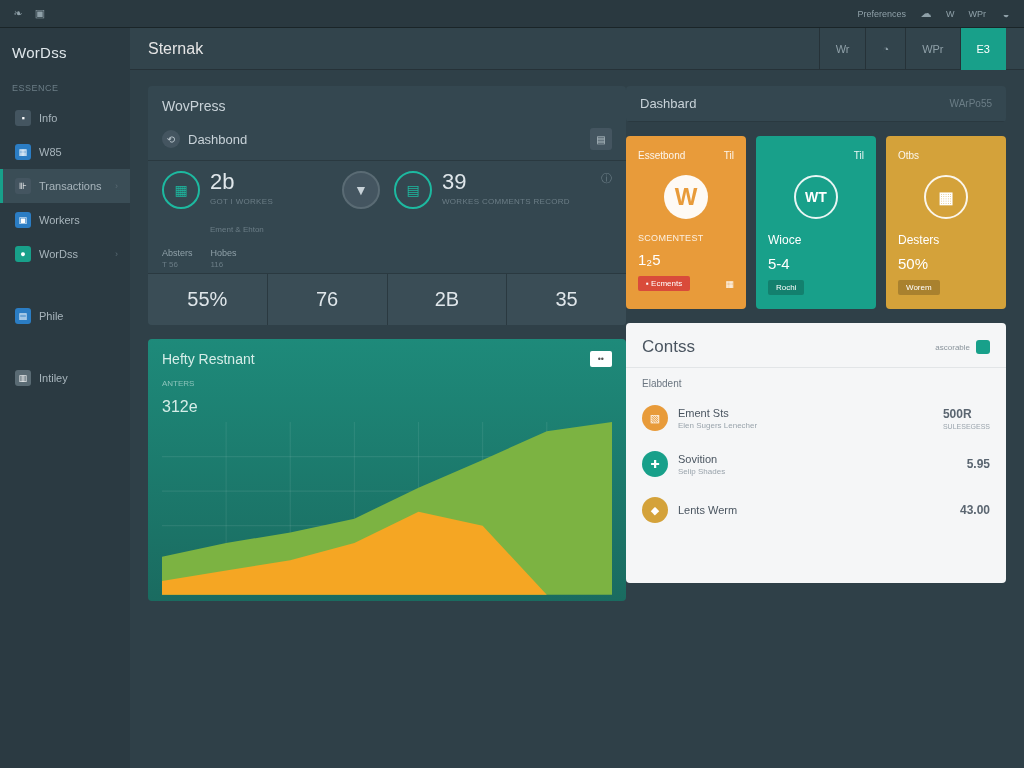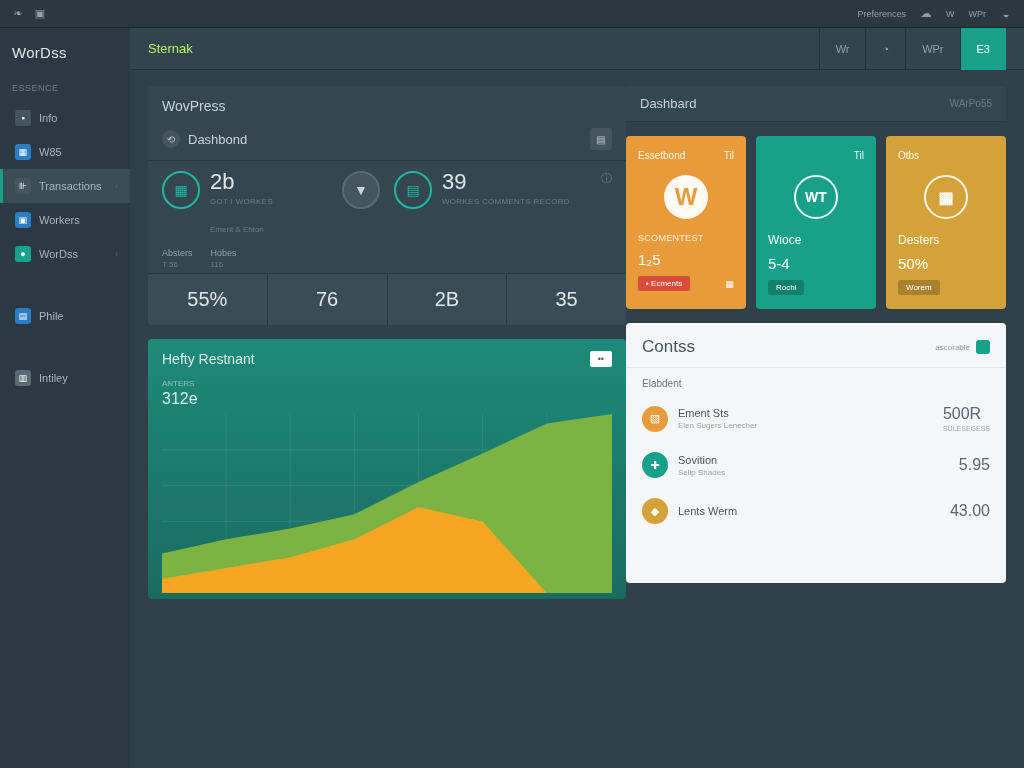--- a/index.html
+++ b/index.html
@@ -20,21 +20,21 @@
 .sb-icon{width:16px;height:16px;display:flex;align-items:center;justify-content:center;border-radius:3px;font-size:9px;color:#fff}
 .sb-icon.blue{background:#2b7dc4}
 .sb-icon.teal{background:#18a08a}
 .sb-icon.dark{background:#445560}
 .sb-icon.gray{background:#5a6b74}
 .sb-chev{margin-left:auto;color:#5a6b74;font-size:9px}
 
 .main{flex:1;background:#2f4048;display:flex;flex-direction:column}
 
 .header{height:42px;display:flex;align-items:center;padding:0 18px;background:#32444c;border-bottom:1px solid #263238}
-.crumb{color:#bef264;font-size:13px}
+.crumb{color:#e5e5e5;font-size:16px}
 .header-right{margin-left:auto;display:flex;gap:0;align-items:center}
 .tab{padding:0 16px;height:42px;display:flex;align-items:center;font-size:11px;color:#8fa0a8;border-left:1px solid #263238;cursor:pointer;gap:6px}
 .tab.green{background:#18a08a;color:#fff}
 .tab-icon{font-size:11px}
 
 .content{flex:1;padding:16px 18px;display:grid;grid-template-columns:1fr 380px;grid-template-rows:auto 1fr;gap:0}
 
 .col-left{display:flex;flex-direction:column;gap:14px}
 .col-right{display:flex;flex-direction:column;gap:14px}
 
@@ -78,40 +78,40 @@
 .tile-foot{display:flex;justify-content:space-between;align-items:center;font-size:9px}
 .tile-btn{padding:3px 8px;background:rgba(0,0,0,.2);border-radius:2px;font-size:8px}
 .tile-btn.red{background:#d94b3a}
 
 .chart-panel{background:linear-gradient(180deg,#1e8a7a 0%,#1a6b60 100%);border-radius:4px;display:flex;flex-direction:column;min-height:260px}
 .chart-head{display:flex;align-items:center;padding:12px 14px;gap:10px}
 .chart-title{color:#d6ede8;font-size:14px}
 .chart-badge{margin-left:auto;background:#fff;color:#555;font-size:9px;padding:3px 8px;border-radius:2px;display:flex;gap:4px;align-items:center}
 .chart-sub{padding:0 14px 6px}
 .chart-sublbl{color:#8cc4bb;font-size:8px;text-transform:uppercase}
-.chart-subval{color:#d6ede8;font-size:16px;margin-top:2px}
+.chart-subval{color:#d6ede8;font-size:16px;margin-top:10px}
 .chart-area{flex:1;position:relative;padding:0 14px 6px}
 .chart-svg{width:100%;height:100%}
 .chart-xaxis{display:flex;justify-content:space-around;padding:4px 14px 10px;font-size:8px;color:#8cc4bb}
 
 .contacts{background:#f5f6f7;border-radius:4px;min-height:260px;display:flex;flex-direction:column}
 .ct-head{display:flex;align-items:center;padding:14px 16px 10px;border-bottom:1px solid #e2e5e7}
 .ct-title{color:#4a5560;font-size:17px;font-weight:400}
 .ct-badge{margin-left:auto;font-size:8px;color:#8a949c}
 .ct-dot{width:14px;height:14px;background:#18a08a;border-radius:3px;margin-left:6px}
 .ct-sub{padding:10px 16px 6px;font-size:10px;color:#6a7580;font-weight:500}
 .ct-row{display:flex;align-items:center;padding:10px 16px;gap:10px}
 .ct-icon{width:26px;height:26px;border-radius:50%;display:flex;align-items:center;justify-content:center;color:#fff;font-size:11px}
 .ct-icon.orange{background:#e89b3a}
 .ct-icon.teal{background:#18a08a}
 .ct-icon.amber{background:#d4a23a}
 .ct-info{flex:1}
 .ct-name{font-size:11px;color:#4a5560;font-weight:500}
 .ct-desc{font-size:8px;color:#9aa4ac;margin-top:2px}
-.ct-val{font-size:16px;color:#5a6570;font-weight:400}
+.ct-val{font-size:12px;color:#5a6570;font-weight:700}
 .ct-vs{font-size:7px;color:#9aa4ac;text-align:right;margin-top:2px}
 </style>
 </head>
 <body>
 
 <div class="topbar">
   <div class="topbar-left">
     <span class="tb-icon">❧</span>
     <span class="tb-icon">▣</span>
   </div>

